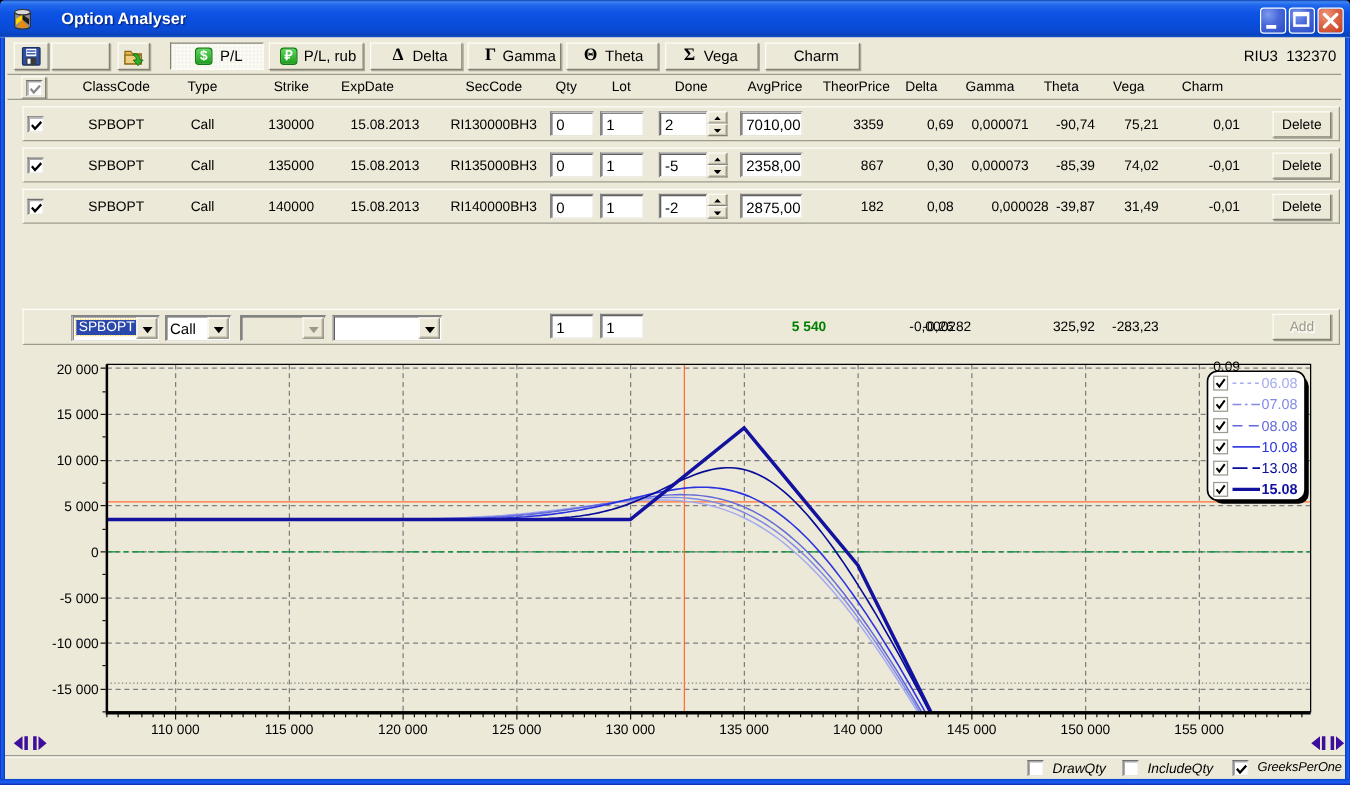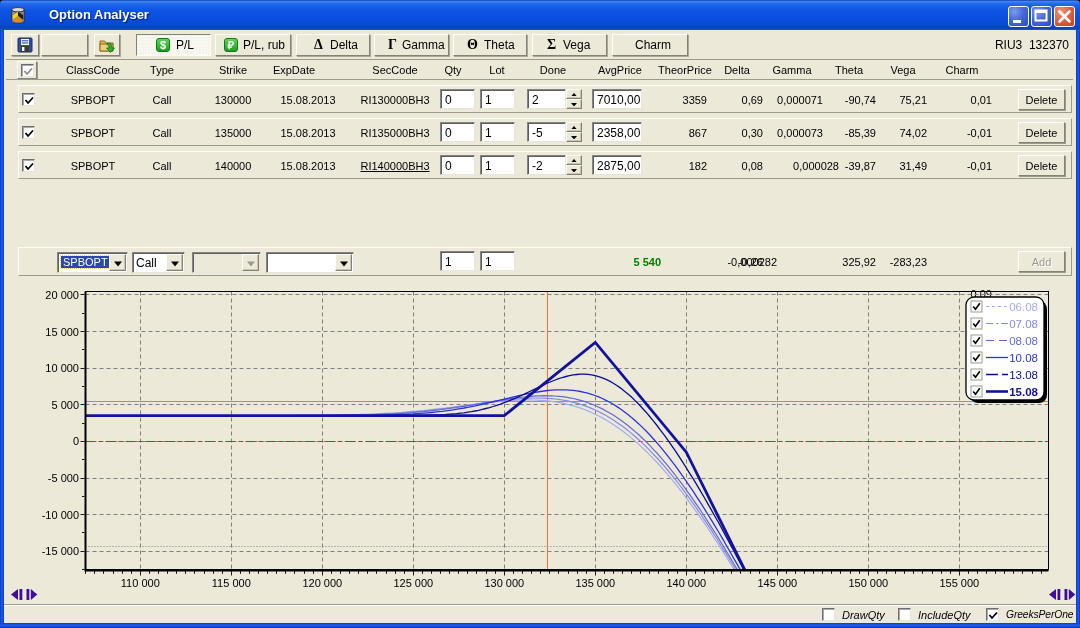--- a/index.html
+++ b/index.html
@@ -223,21 +223,21 @@
 <div class="abs rowpanel" style="top:151px;">
   <div class="cb" style="left:3px;top:7px;">
       <svg width="13" height="13">
         <path d="M2.5,6 L5,9 L10,3.5" stroke="#000" stroke-width="1.8" fill="none"></path>
       </svg>
     </div>
   <div class="cell" style="left:74px;">SPBOPT</div>
   <div class="cell" style="left:143px;">Call</div>
   <div class="cell" style="left:214px;">140000</div>
   <div class="cell" style="left:289px;">15.08.2013</div>
-  <div class="cell" style="left:376px;text-decoration:underline;">RI140000BH3</div>
+  <div class="cell" style="left:376px;">RI140000BH3</div>
   <div class="inp" style="left:421px;top:3px;width:35px;">0</div>
   <div class="inp" style="left:461px;top:3px;width:35px;">1</div>
   <div class="inp" style="left:508px;top:3px;width:39px;">-2</div>
   <div class="spin" style="left:547px;top:3px;">
       <svg width="6" height="3.5">
         <path d="M3,0 L6,3.5 L0,3.5 Z" fill="#000"></path>
       </svg>
     </div>
   <div class="spin" style="left:547px;top:13px;">
       <svg width="6" height="3.5">

